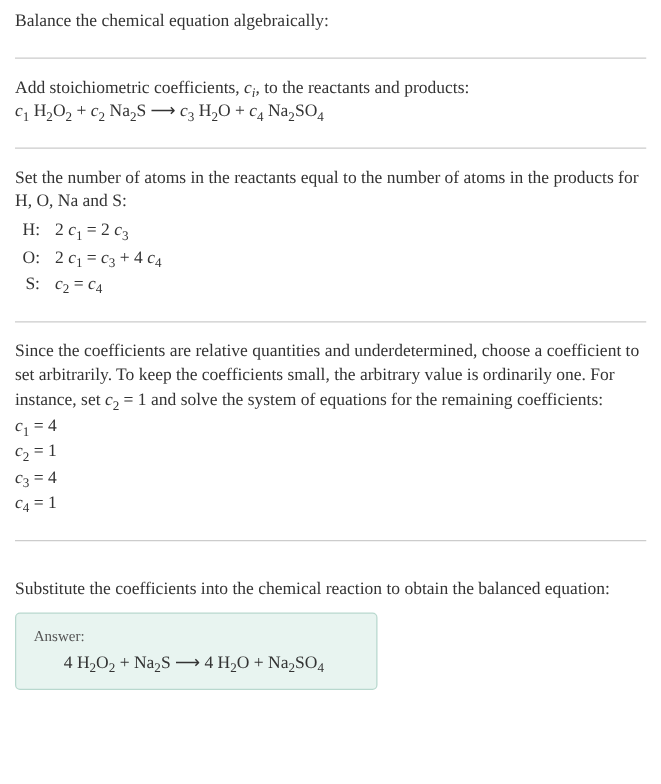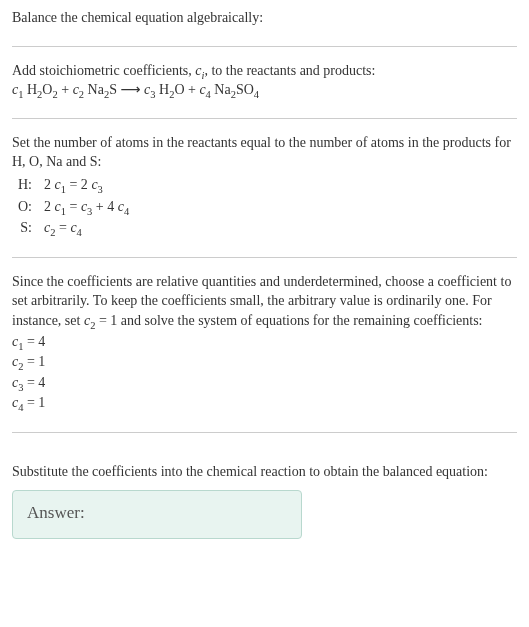--- a/index.html
+++ b/index.html
@@ -26,21 +26,21 @@
     }
     .answer-box {
       background: #e8f4f0;
       border: 1px solid #b8d8ce;
       border-radius: 4px;
       padding: 10px 14px;
       display: inline-block;
       min-width: 290px;
     }
     .answer-label {
-      font-size: 17px;
+      font-size: 12px;
       color: #555;
       margin-bottom: 4px;
     }
     .answer-content {
       padding-left: 24px;
     }
     .eq-table {
       border-collapse: collapse;
       margin-top: 2px;
     }
@@ -103,14 +103,15 @@
     <div><span class="italic">c</span><span class="sub">2</span> = 1</div>
     <div><span class="italic">c</span><span class="sub">3</span> = 4</div>
     <div><span class="italic">c</span><span class="sub">4</span> = 1</div>
   </div>
 </div>
 
 <div>
   <div style="margin-bottom:8px;margin-top:29px;">Substitute the coefficients into the chemical reaction to obtain the balanced equation:</div>
   <div class="answer-box">
     <div class="answer-label">Answer:</div>
+    <div class="answer-content">4 H<span class="sub">2</span>O<span class="sub">2</span> + Na<span class="sub">2</span>S ⟶ 4 H<span class="sub">2</span>O + Na<span class="sub">2</span>SO<span class="sub">4</span></div>
   </div>
 </div>
 
 </body></html>

